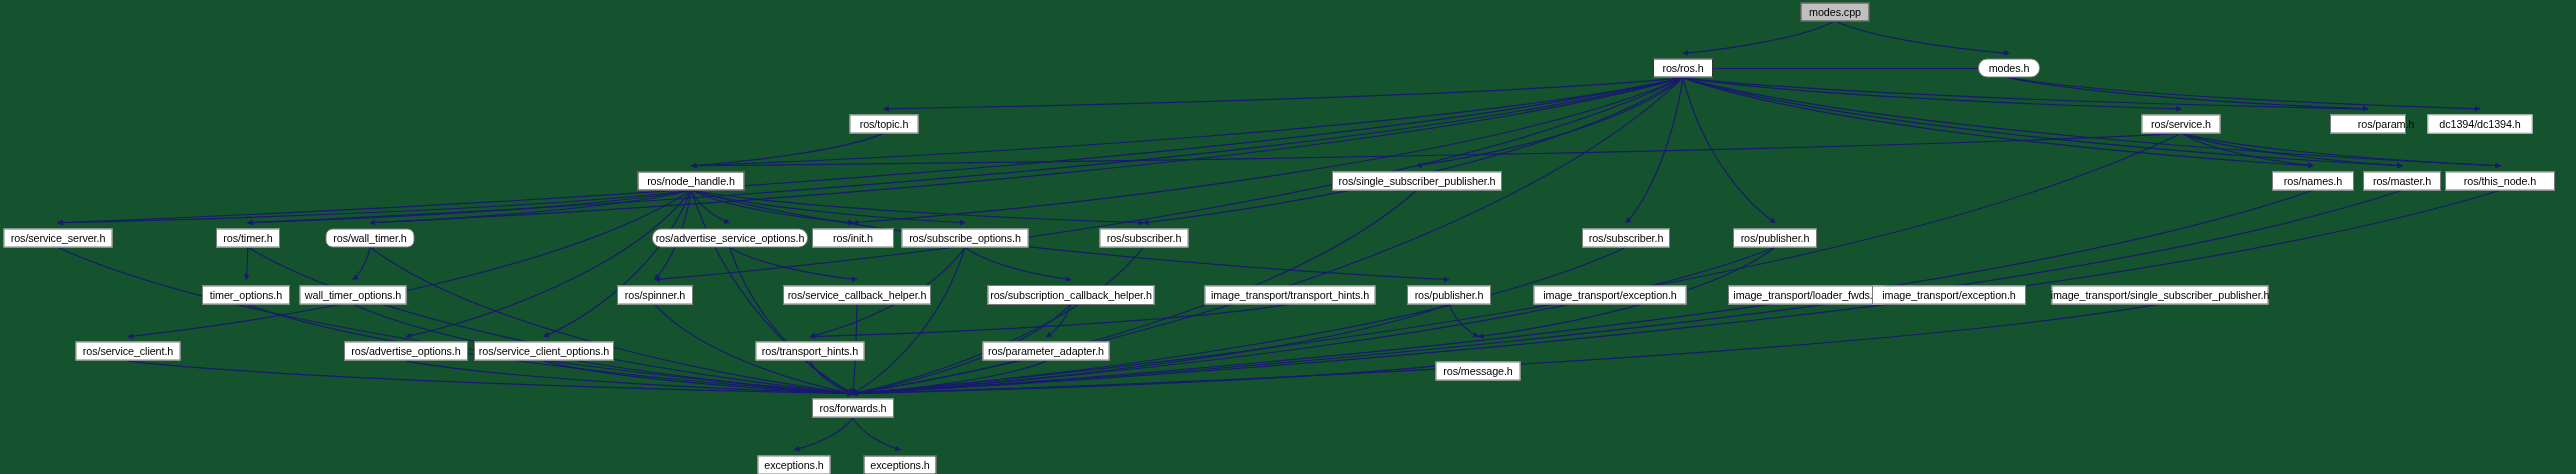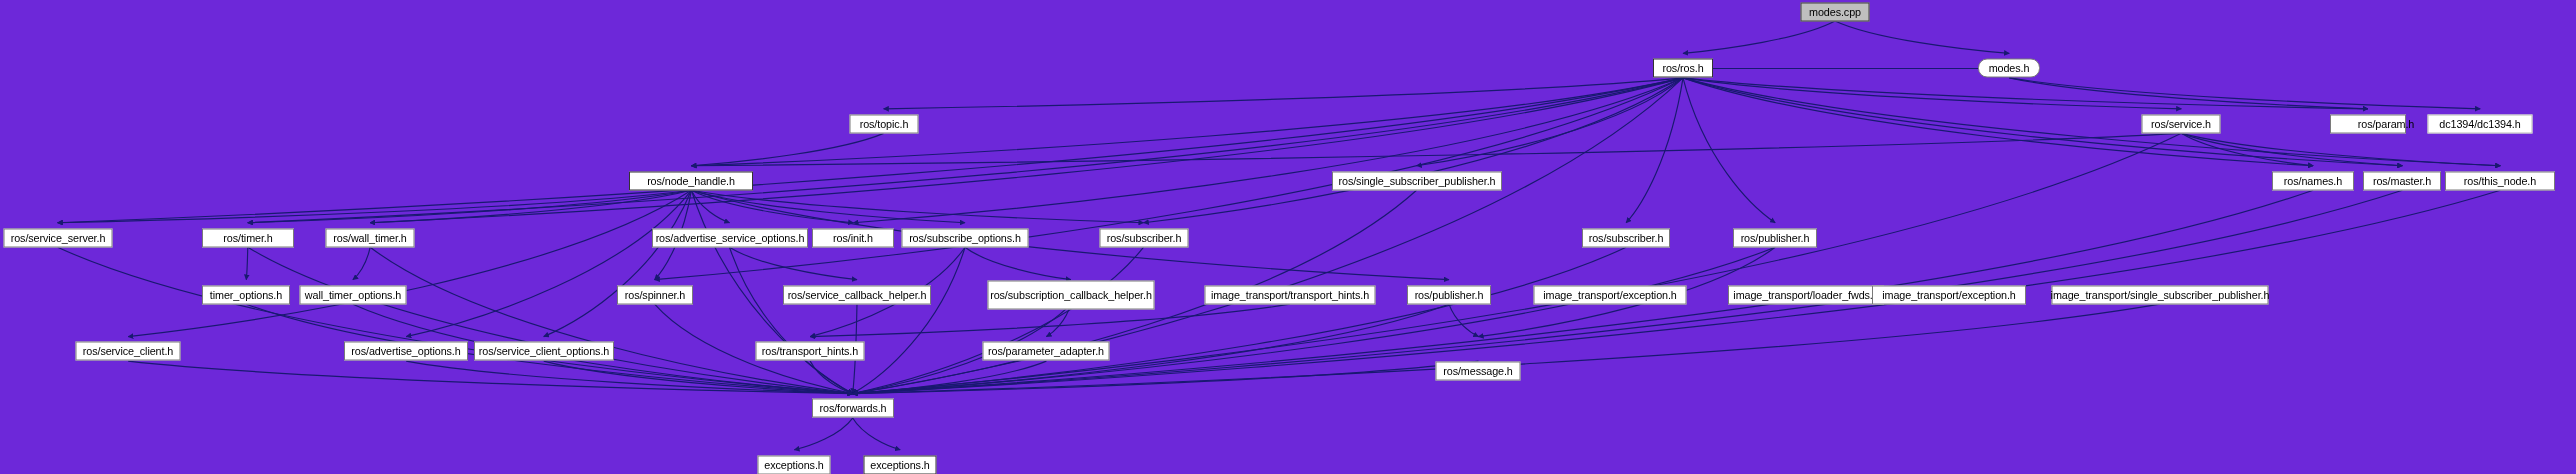--- a/index.html
+++ b/index.html
@@ -4,21 +4,21 @@
 <style>
   html, body {
     margin: 0;
     padding: 0;
     background: #ffffff;
   }
   #graph-root {
     position: relative;
     width: 2576px;
     height: 475px;
-    background: #6d28d9;
+    background: #14532d;
     font-family: "Liberation Sans", sans-serif;
     overflow: hidden;
   }
   #edge-layer {
     position: absolute;
     left: 0;
     top: 0;
     width: 2576px;
     height: 475px;
     pointer-events: none;
@@ -144,39 +144,39 @@
       </g>
   </svg>
   <div id="node-layer">
       <div class="node root" style="left: 1835px; top: 11.5px; width: 69px; height: 19px;">modes.cpp</div>
       <div class="node bold" style="left: 1683px; top: 68px; width: 60px; height: 19px;">ros/ros.h</div>
       <div class="node thin" style="left: 2009px; top: 68px; width: 62px; height: 19px; border-radius: 9px;">modes.h</div>
       <div class="node thin" style="left: 884px; top: 124px; width: 69px; height: 19px;">ros/topic.h</div>
       <div class="node thin" style="left: 2181px; top: 124px; width: 79px; height: 19px;">ros/service.h</div>
       <div class="node thin" style="left: 2368px; top: 124px; width: 76px; height: 19px; padding-left: 36px;">ros/param.h</div>
       <div class="node plain" style="left: 2480px; top: 124px; width: 105px; height: 19px;">dc1394/dc1394.h</div>
-      <div class="node bold" style="left: 691px; top: 181px; width: 124px; height: 19px;">ros/node_handle.h</div>
+      <div class="node bold" style="left: 691px; top: 181px; width: 107px; height: 19px;">ros/node_handle.h</div>
       <div class="node thin" style="left: 1417px; top: 181px; width: 170px; height: 19px;">ros/single_subscriber_publisher.h</div>
       <div class="node thin" style="left: 2313px; top: 181px; width: 82px; height: 19px;">ros/names.h</div>
       <div class="node thin" style="left: 2402px; top: 181px; width: 78px; height: 19px;">ros/master.h</div>
       <div class="node thin" style="left: 2500px; top: 181px; width: 110px; height: 19px;">ros/this_node.h</div>
       <div class="node thin" style="left: 58px; top: 238px; width: 109px; height: 19px;">ros/service_server.h</div>
-      <div class="node thin" style="left: 248px; top: 238px; width: 92px; height: 19px;">ros/timer.h</div>
-      <div class="node thin" style="left: 370px; top: 238px; width: 89px; height: 19px;">ros/wall_timer.h</div>
-      <div class="node thin" style="left: 730px; top: 238px; width: 156px; height: 19px;">ros/advertise_service_options.h</div>
+      <div class="node thin" style="left: 248px; top: 238px; width: 64px; height: 19px;">ros/timer.h</div>
+      <div class="node thin" style="left: 370px; top: 238px; width: 89px; height: 19px; border-radius: 7px;">ros/wall_timer.h</div>
+      <div class="node thin" style="left: 730px; top: 238px; width: 156px; height: 19px; border-radius: 9px;">ros/advertise_service_options.h</div>
       <div class="node thin" style="left: 853px; top: 238px; width: 82px; height: 19px;">ros/init.h</div>
       <div class="node thin" style="left: 965px; top: 238px; width: 127px; height: 19px;">ros/subscribe_options.h</div>
       <div class="node thin" style="left: 1144px; top: 238px; width: 89px; height: 19px;">ros/subscriber.h</div>
       <div class="node thin" style="left: 1626px; top: 238px; width: 88px; height: 19px;">ros/subscriber.h</div>
       <div class="node thin" style="left: 1775px; top: 238px; width: 84px; height: 19px;">ros/publisher.h</div>
       <div class="node thin" style="left: 246px; top: 295px; width: 88px; height: 19px;">timer_options.h</div>
       <div class="node thin" style="left: 353px; top: 295px; width: 107px; height: 19px;">wall_timer_options.h</div>
       <div class="node thin" style="left: 655px; top: 295px; width: 76px; height: 19px;">ros/spinner.h</div>
       <div class="node thin" style="left: 857px; top: 295px; width: 148px; height: 19px;">ros/service_callback_helper.h</div>
-      <div class="node thin" style="left: 1071px; top: 295px; width: 167px; height: 29px;">ros/subscription_callback_helper.h</div>
+      <div class="node thin" style="left: 1071px; top: 295px; width: 167px; height: 20px;">ros/subscription_callback_helper.h</div>
       <div class="node thin" style="left: 1290px; top: 295px; width: 171px; height: 19px;">image_transport/transport_hints.h</div>
       <div class="node thin" style="left: 1449px; top: 295px; width: 84px; height: 19px;">ros/publisher.h</div>
       <div class="node thin" style="left: 1610px; top: 295px; width: 153px; height: 19px;">image_transport/exception.h</div>
       <div class="node thin" style="left: 1778px; top: 295px; width: 156px; height: 19px; margin-left: 28px;">image_transport/loader_fwds.h</div>
       <div class="node thin" style="left: 1949px; top: 295px; width: 154px; height: 19px;">image_transport/exception.h</div>
       <div class="node thin" style="left: 2160px; top: 295px; width: 217px; height: 19px;">image_transport/single_subscriber_publisher.h</div>
       <div class="node thin" style="left: 128px; top: 351px; width: 105px; height: 19px;">ros/service_client.h</div>
       <div class="node thin" style="left: 406px; top: 351px; width: 124px; height: 19px;">ros/advertise_options.h</div>
       <div class="node thin" style="left: 544px; top: 351px; width: 140px; height: 19px;">ros/service_client_options.h</div>
       <div class="node thin" style="left: 810px; top: 351px; width: 109px; height: 19px;">ros/transport_hints.h</div>

